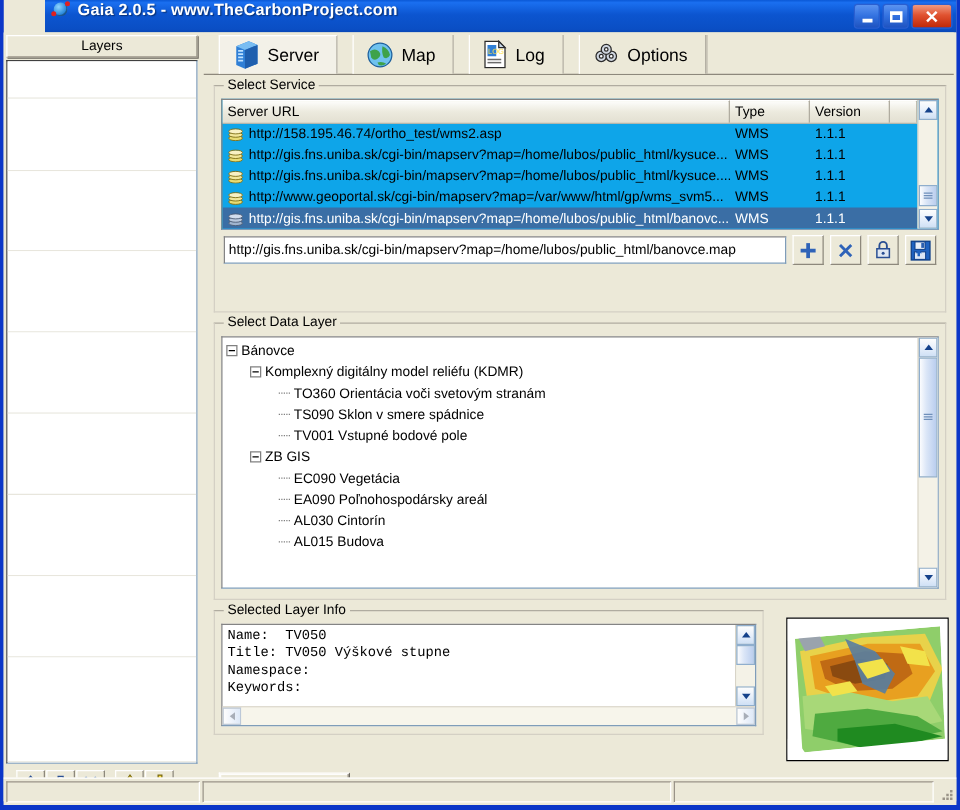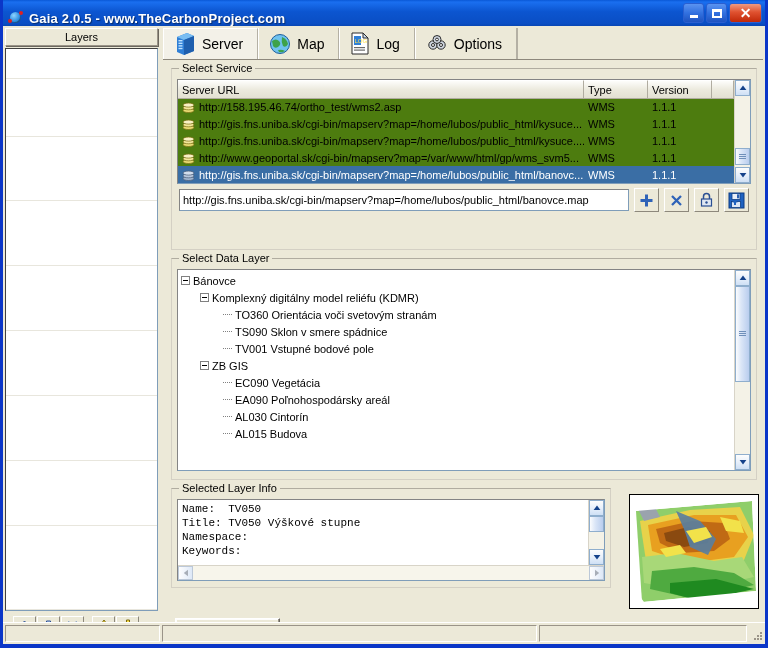--- a/index.html
+++ b/index.html
@@ -17,23 +17,24 @@
     position: absolute; left: 0; top: 0;
     width: 768px; height: 648px;
     background: #ece9d8;
     border: 3px solid #0b36c8;
     border-top: none;
     border-bottom-width: 4px;
   }
   #titlebar {
     height: 26px;
     background: linear-gradient(to bottom,#0a58d6 0%,#1a6ff0 8%,#0c55d0 45%,#0a4ec4 90%,#0846b4 100%);
-    display: flex; align-items: flex-end;
+    display: flex; align-items: flex-start;
     padding: 0 2px 0 5px;
     position: relative;
+    margin-left: 33px;
   }
   #title-icon {
     width: 16px; height: 16px; margin-right: 5px;
     position: relative; flex: none;
   }
   #title-icon .globe {
     position: absolute; left: 2px; top: 2px;
     width: 11px; height: 11px; border-radius: 50%;
     background: radial-gradient(circle at 35% 32%, #8fd4ff 0%, #2f8fe0 55%, #1558a8 100%);
     box-shadow: inset -1px -1px 0 rgba(0,0,0,.3);
@@ -138,20 +139,21 @@
   }
   .tab {
     display: flex; align-items: center; gap: 6px;
     padding: 0 14px 0 10px;
     font-size: 14px; color: #000;
     background: #ece9d8;
     border-left: 1px solid #fff;
     border-right: 1px solid #b4b0a4;
     cursor: default;
     position: relative;
+    margin-left: 12px;
   }
   .tab.active {
     background: #f3f1e8;
     border-top: 1px solid #fff;
   }
   .tab:first-child { border-left: 1px solid #fff; }
   .tab-filler { flex: 1; border-left: 1px solid #b4b0a4; }
   .tab-label { white-space: nowrap; }
 
   
@@ -164,21 +166,21 @@
   }
   .groupbox > legend, .gb-title {
     position: absolute; top: -7px; left: 7px;
     background: #ece9d8;
     padding: 0 3px;
     font-size: 11px; color: #000;
   }
 
   
   .listview {
-    background: #4d7c0f;
+    background: #0ea5e9;
     border: 1px solid #7f9db9;
     border-top-color: #848484; border-left-color: #848484;
     display: flex; flex-direction: column;
     overflow: hidden;
     justify-content: flex-end;
   }
   .lv-head {
     display: flex; height: 19px; flex: none;
     background: #ece9d8;
     border-bottom: 1px solid #b0aca0;

